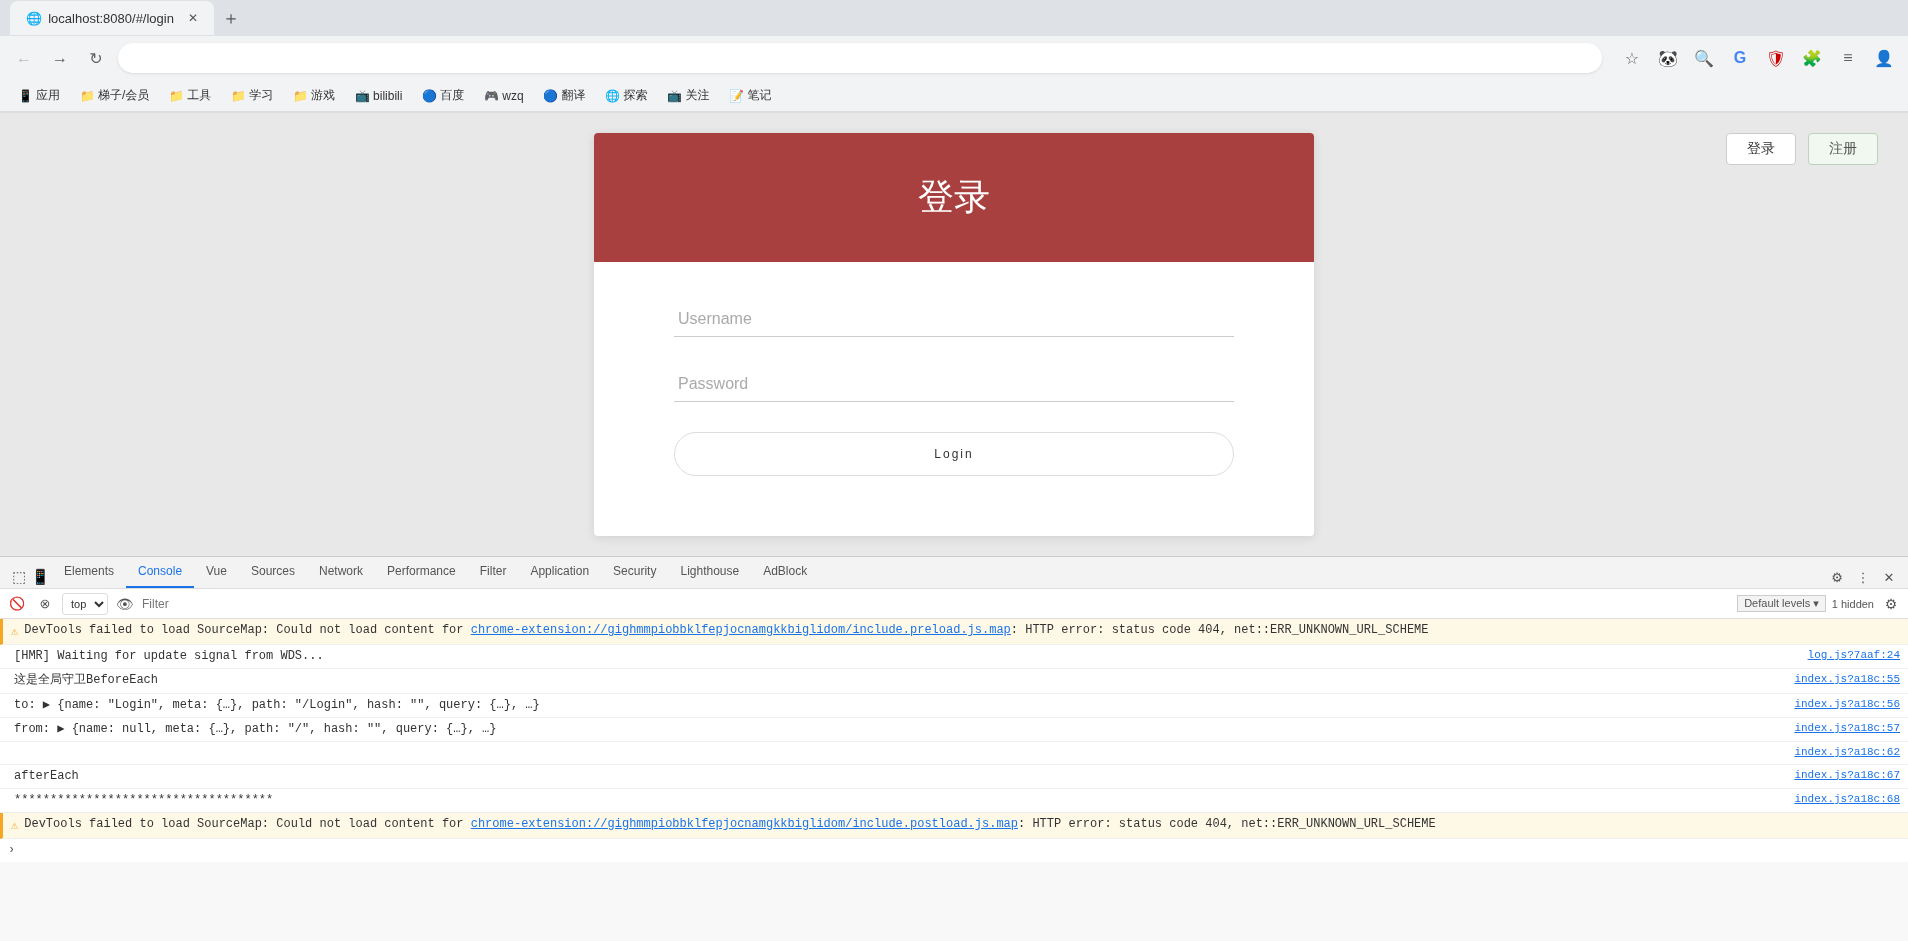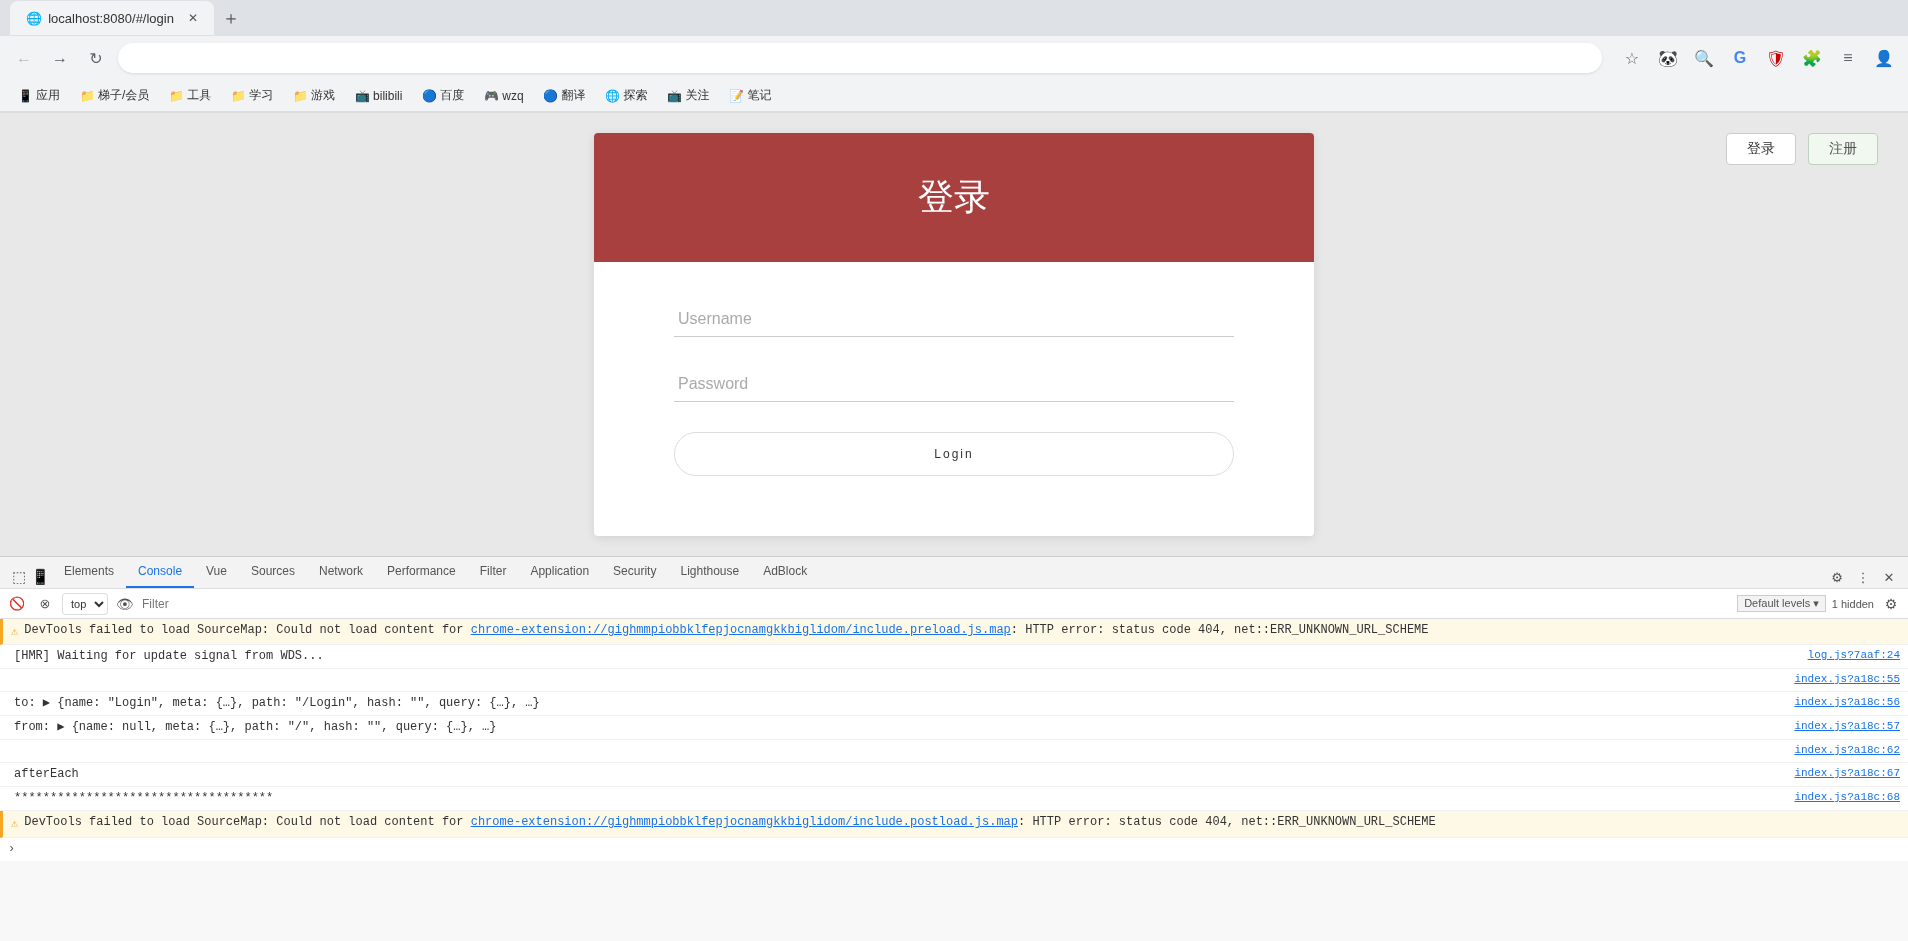--- a/index.html
+++ b/index.html
@@ -527,20 +527,21 @@
     </div>
 
     <div class="log-line normal">
       <span class="log-icon"></span>
       <span class="log-text">[HMR] Waiting for update signal from WDS...</span>
       <span class="log-source">log.js?7aaf:24</span>
     </div>
 
     <div class="log-line normal">
       <span class="log-icon"></span>
+      <span class="log-text">这是全局守卫BeforeEach</span>
       <span class="log-source">index.js?a18c:55</span>
     </div>
 
     <div class="log-line normal">
       <span class="log-icon"></span>
       <span class="log-text">to: ▶ {name: "Login", meta: {…}, path: "/Login", hash: "", query: {…}, …}</span>
       <span class="log-source">index.js?a18c:56</span>
     </div>
 
     <div class="log-line normal">

